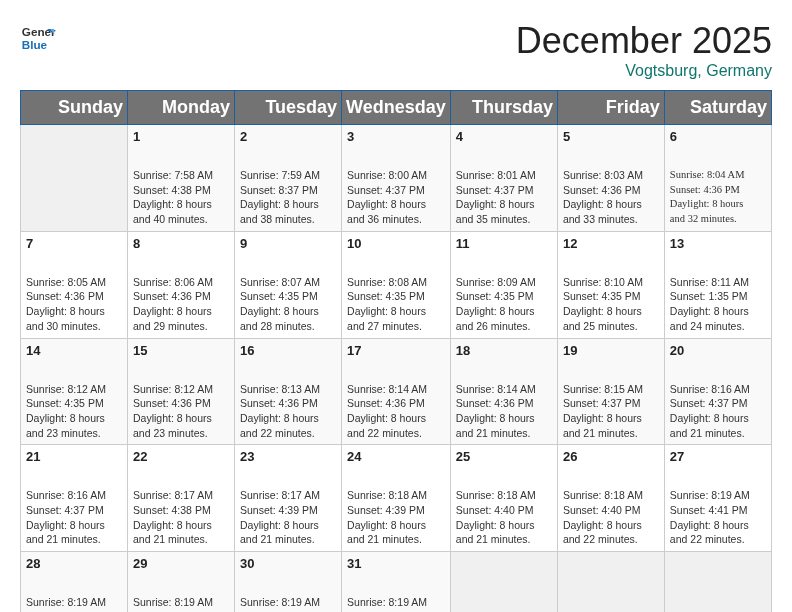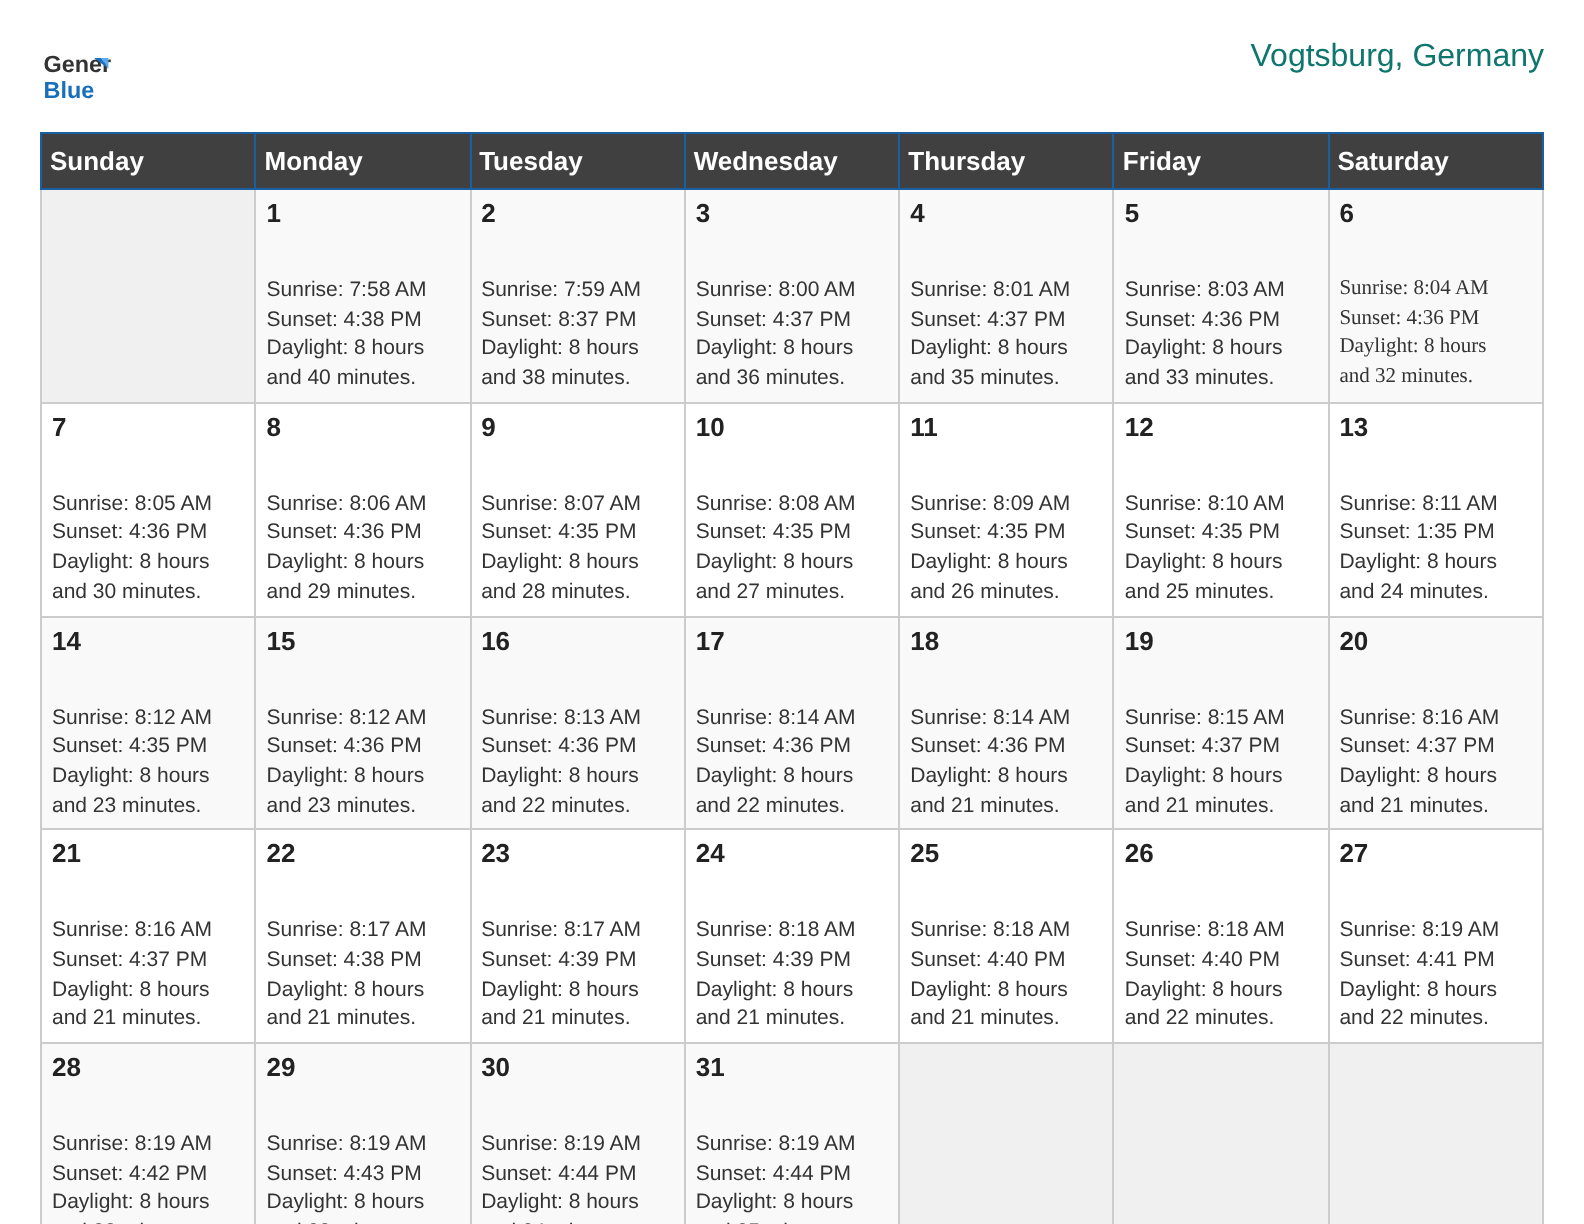--- a/index.html
+++ b/index.html
@@ -36,25 +36,25 @@
     .location {
       font-size: 16px;
       color: #0f766e;
     }
     table {
       width: 100%;
       border-collapse: collapse;
       font-size: 11px;
     }
     thead tr th {
-      background: #404040;
+      background: #737373;
       color: #fff;
       padding: 6px 4px;
-      text-align: left;
-      font-size: 13px;
+      text-align: right;
+      font-size: 18px;
       font-weight: bold;
       border: 1px solid #1a5fa0;
     }
     tbody tr td {
       border: 1px solid #ccc;
       vertical-align: top;
       padding: 4px 5px;
       width: calc(100% / 7);
       min-height: 80px;
       height: 88px;
@@ -88,20 +88,21 @@
 <div class="header">
   <div class="logo">
     <svg class="logo-icon" viewBox="0 0 40 40">
       <text x="2" y="18" font-size="13" font-weight="bold" fill="#333">General</text>
       <text x="2" y="32" font-size="13" font-weight="bold" fill="#1a6fbb">Blue</text>
       <polygon points="30,10 38,16 34,10" fill="#1a6fbb"></polygon>
       <polygon points="34,10 38,16 38,10" fill="#5aabee"></polygon>
     </svg>
   </div>
   <div class="title-block">
+    <div class="month-title">December 2025</div>
     <div class="location">Vogtsburg, Germany</div>
   </div>
 </div>
 
 <table>
   <thead>
     <tr>
     <th>Sunday</th>
         <th>Monday</th>
         <th>Tuesday</th>

